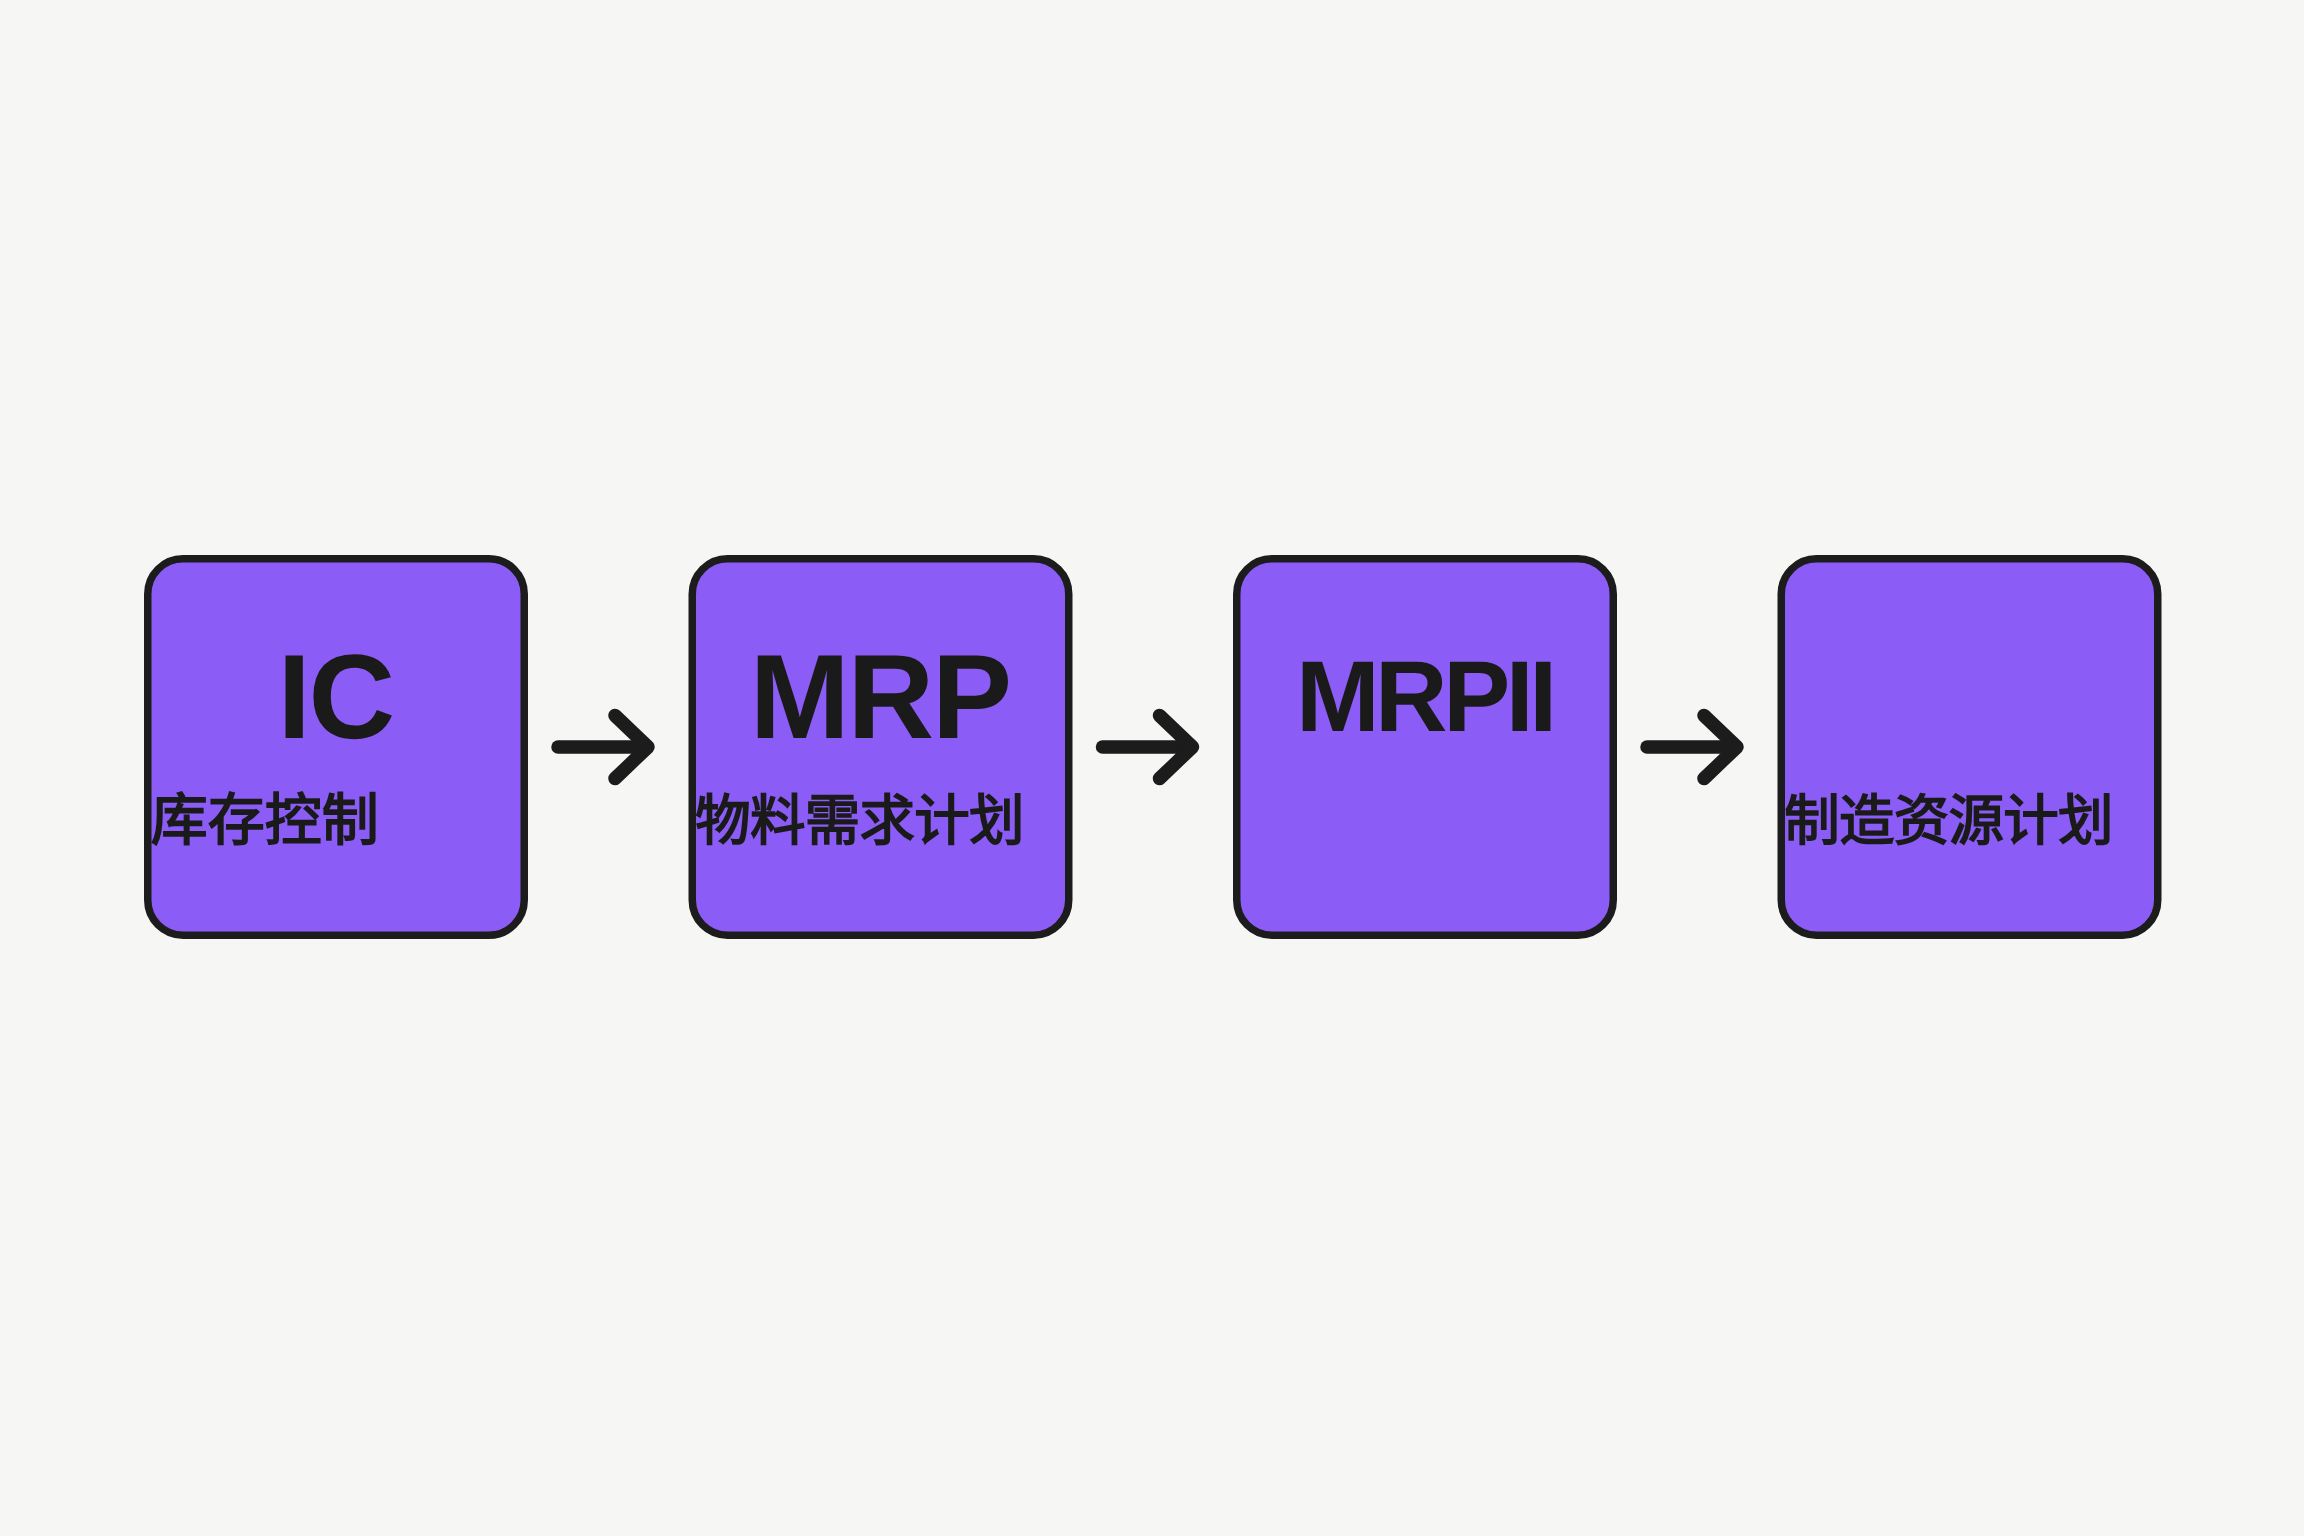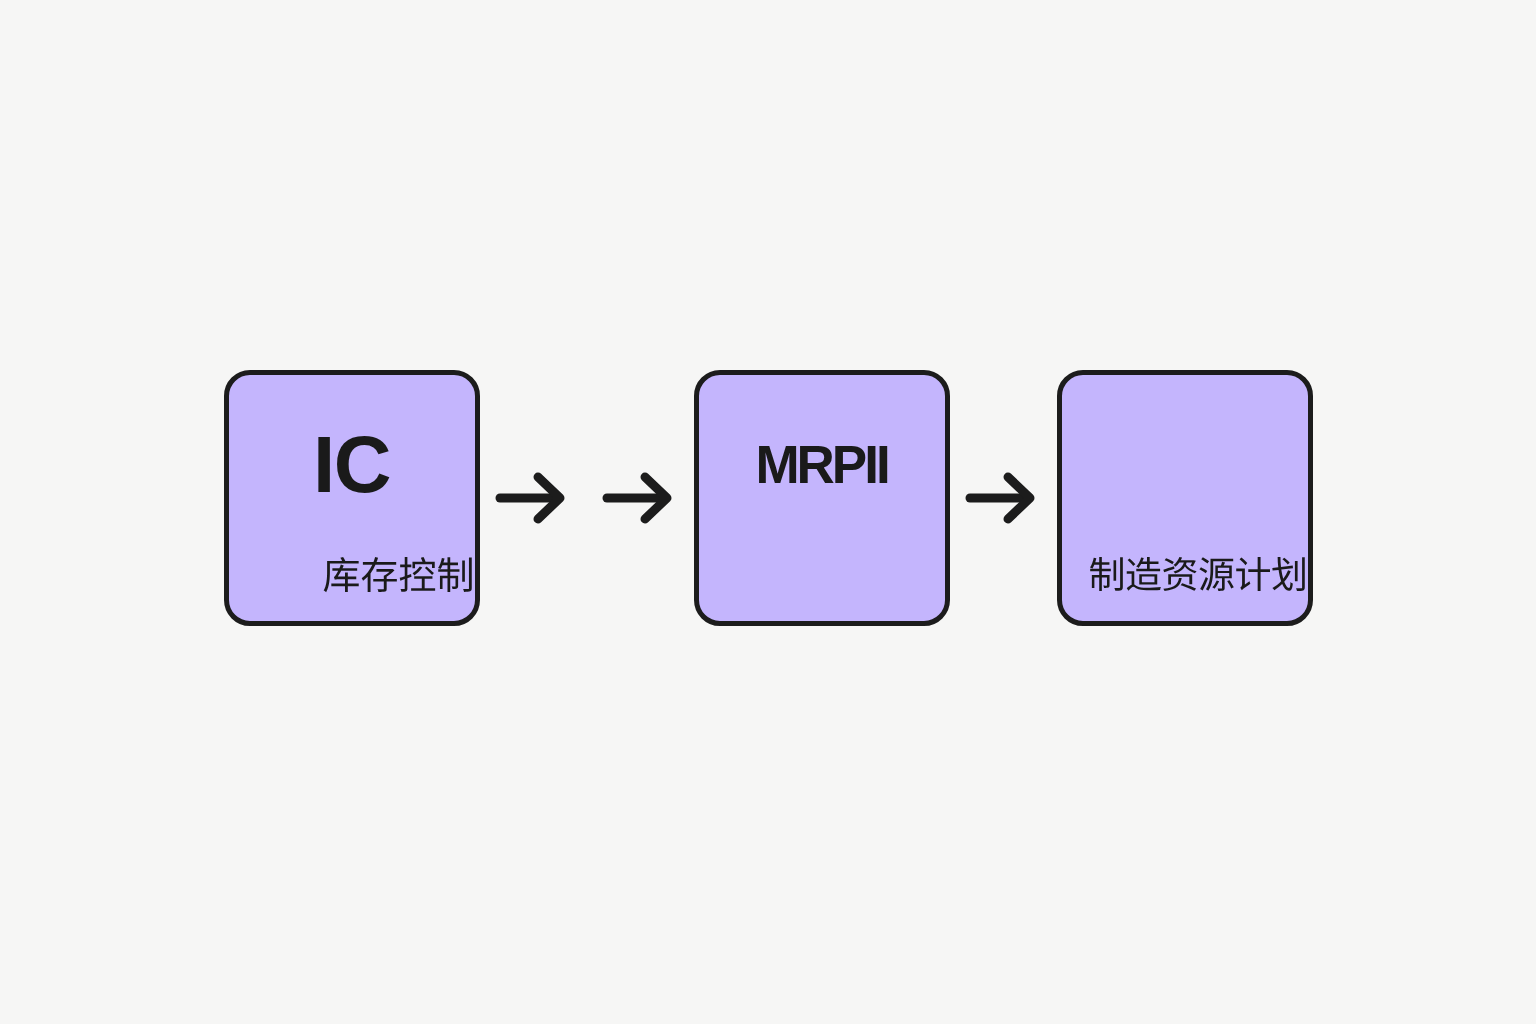--- a/index.html
+++ b/index.html
@@ -36,21 +36,21 @@
   }
 
   
   .stage-box {
     position: relative;
     width: 256px;
     height: 256px;
     box-sizing: border-box;
     border: 5px solid #1c1c1c;
     border-radius: 26px;
-    background: #c4b5fd;
+    background: #8b5cf6;
     display: flex;
     flex-direction: column;
     align-items: center;
     justify-content: flex-start;
     flex: 0 0 auto;
   }
 
   .acronym {
     position: absolute;
     left: 0;
@@ -59,34 +59,34 @@
     height: 92px;
     line-height: 92px;
     text-align: center;
     color: #1a1a1a;
     font-weight: 700;
     font-size: 80px;
     letter-spacing: -1.5px;
     white-space: nowrap;
   }
   .stage-box.wide-acronym .acronym {
-    font-size: 53px;
+    font-size: 67px;
     letter-spacing: -3px;
   }
 
   .subtitle {
     position: absolute;
     left: 0;
     right: 0;
-    top: 176px;
+    top: 148px;
     height: 50px;
     line-height: 50px;
-    text-align: right;
+    text-align: left;
     color: #1a1a1a;
-    font-weight: 400;
+    font-weight: 700;
     font-size: 38px;
     letter-spacing: 0px;
     white-space: nowrap;
   }
   .stage-box.six-char .subtitle {
     font-size: 37px;
     letter-spacing: -0.5px;
   }
 
   
@@ -116,20 +116,24 @@
 
     <div class="arrow">
       <svg width="78" height="56" viewBox="0 0 78 56" aria-hidden="true">
         <g fill="none" stroke="#1c1c1c" stroke-width="9" stroke-linecap="round" stroke-linejoin="round">
           <line x1="6" y1="28" x2="62" y2="28"></line>
           <polyline points="44,7 66,28 44,49"></polyline>
         </g>
       </svg>
     </div>
 
+    <div class="stage-box six-char">
+      <div class="acronym">MRP</div>
+      <div class="subtitle">物料需求计划</div>
+    </div>
 
     <div class="arrow">
       <svg width="78" height="56" viewBox="0 0 78 56" aria-hidden="true">
         <g fill="none" stroke="#1c1c1c" stroke-width="9" stroke-linecap="round" stroke-linejoin="round">
           <line x1="6" y1="28" x2="62" y2="28"></line>
           <polyline points="44,7 66,28 44,49"></polyline>
         </g>
       </svg>
     </div>
 

